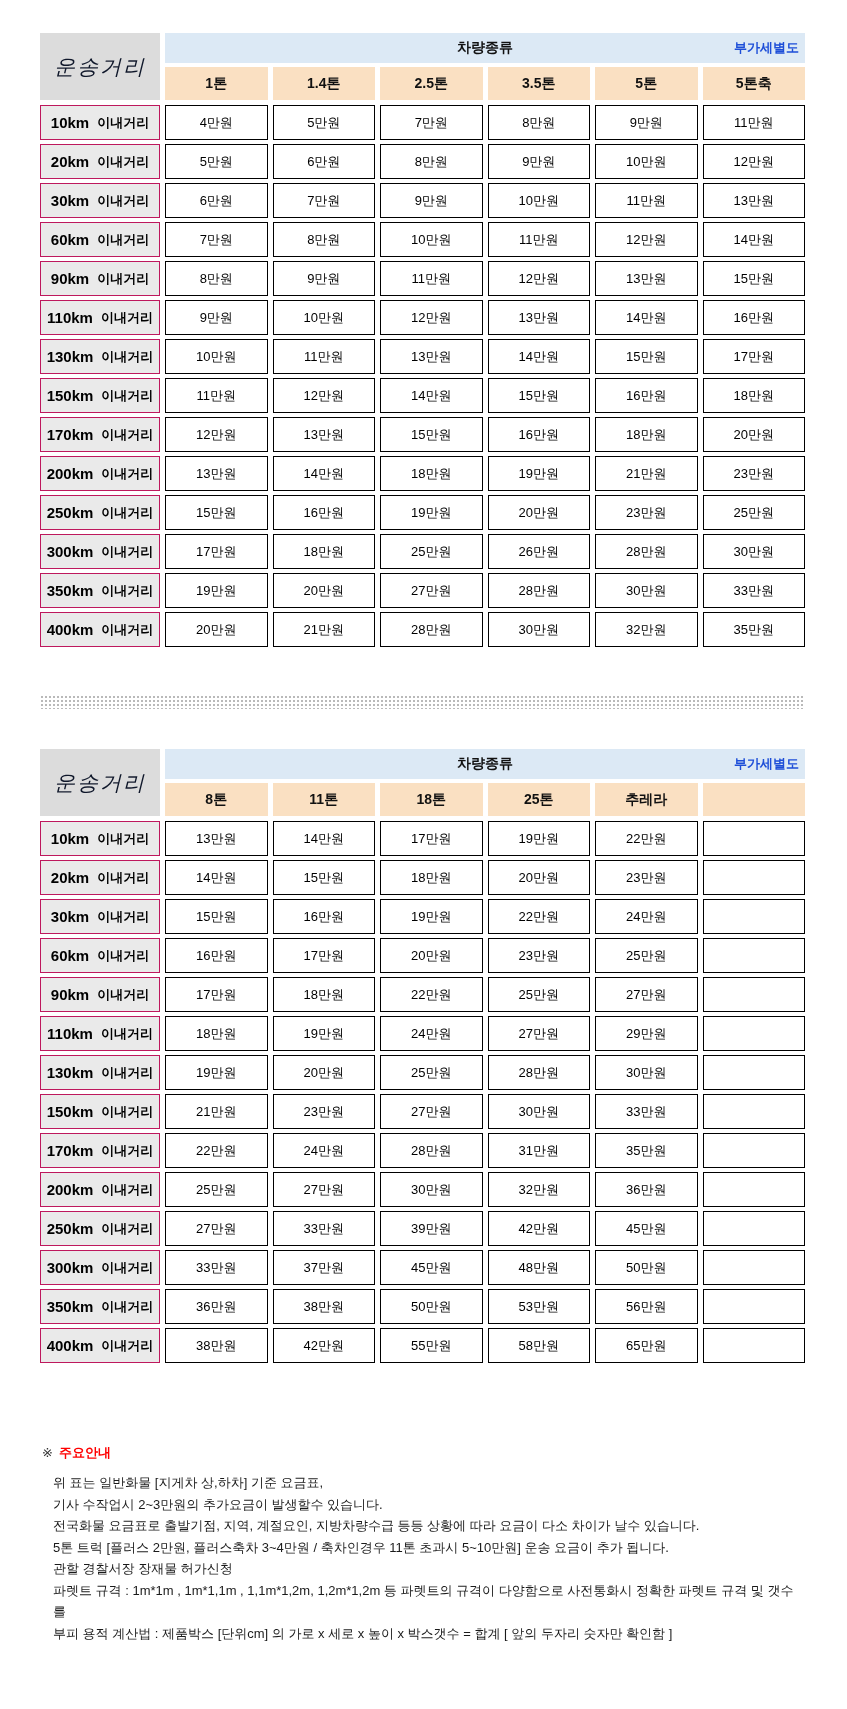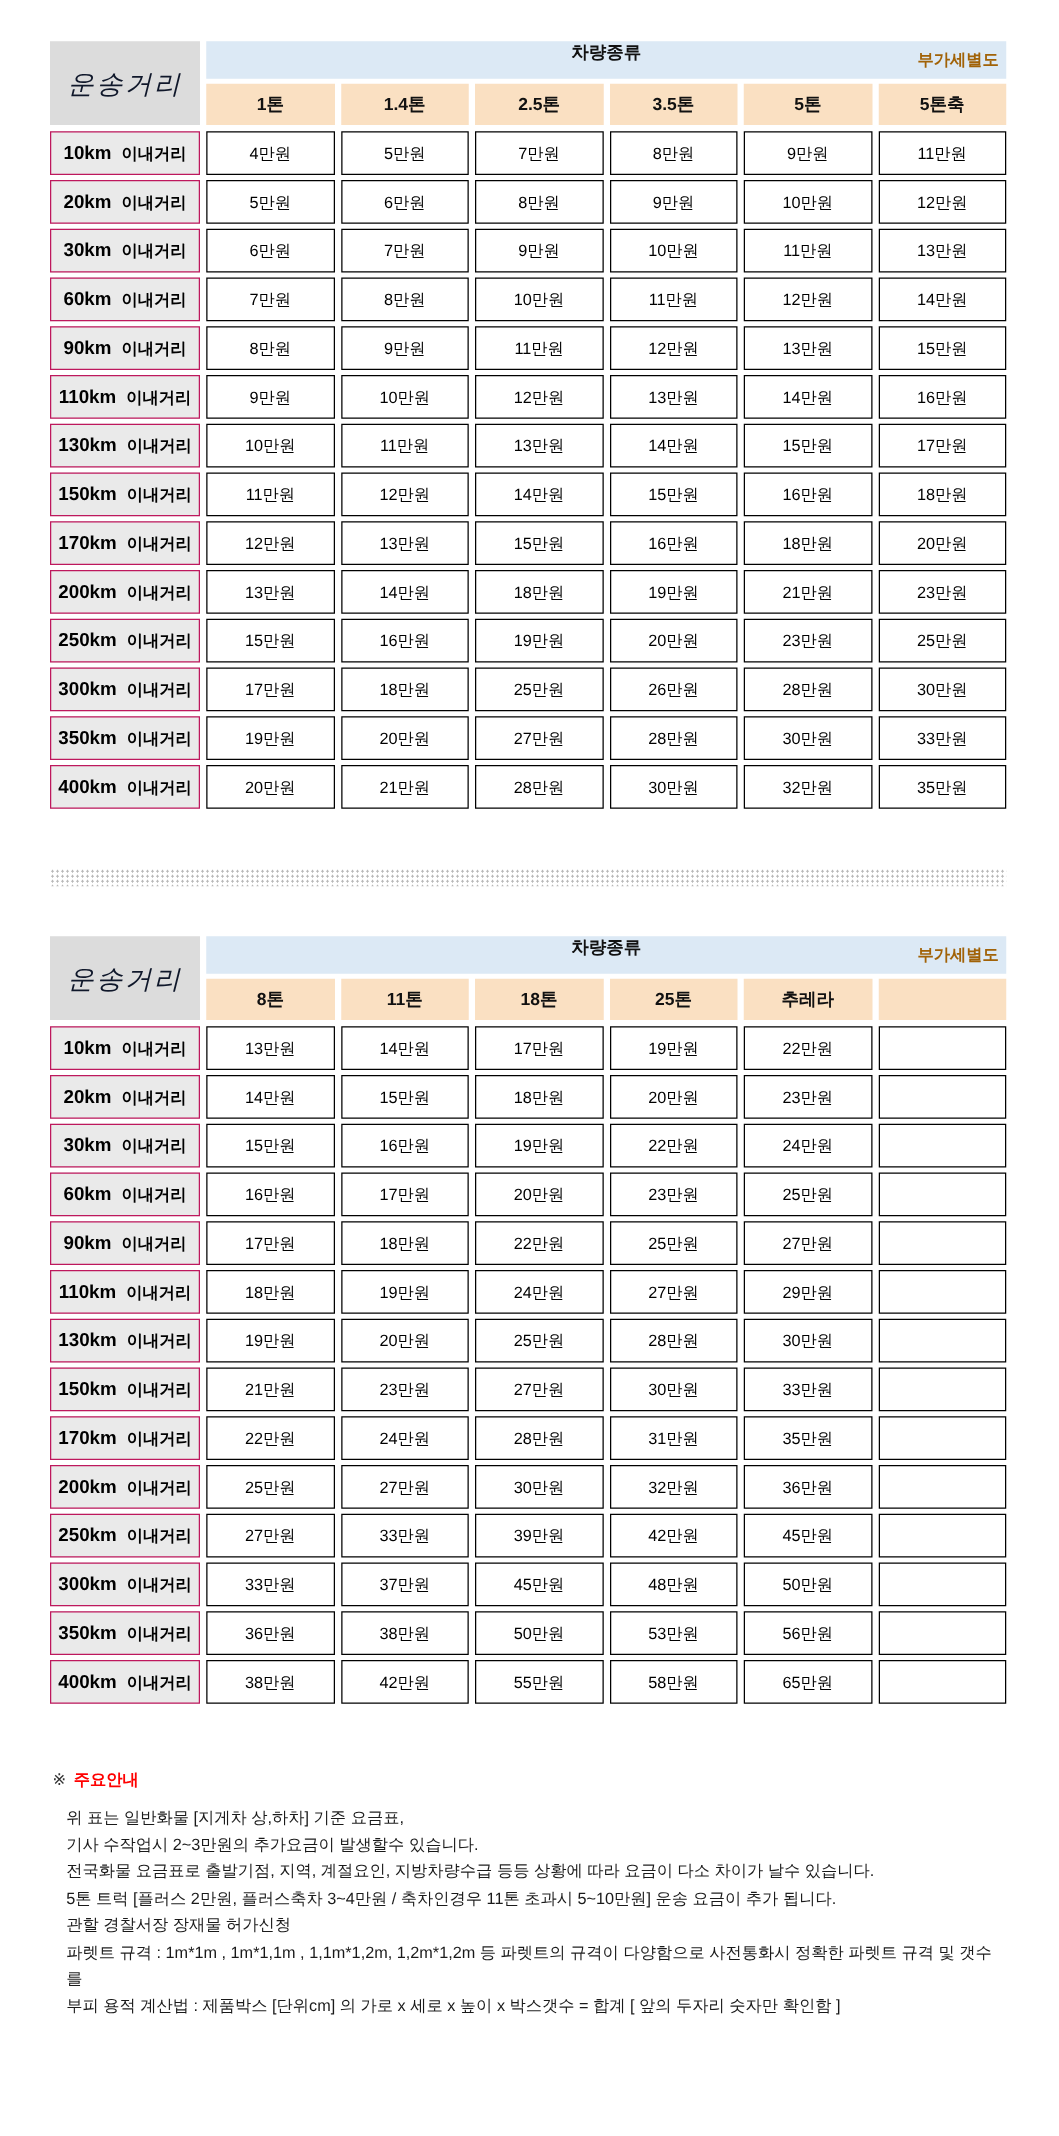--- a/index.html
+++ b/index.html
@@ -17,26 +17,26 @@
   .distance-box {
     background:#dcdcdc;
     height:67px;
     display:flex; align-items:center; justify-content:center;
     font-size:21px; font-style:italic; letter-spacing:2px; color:#0f172a;
   }
   .head-right { display:grid; grid-template-rows:30px 33px; row-gap:4px; }
   .band-blue {
     background:#dce9f5;
     position:relative;
-    display:flex; align-items:flex-start; justify-content:center;
+    display:flex; align-items:center; justify-content:center;
   }
   .vehicle-header { font-size:14px; font-weight:bold; color:#111; }
   .vat-note {
     position:absolute; right:6px; top:50%; transform:translateY(-50%);
-    font-size:13px; font-weight:bold; color:#a16207;
+    font-size:13px; font-weight:bold; color:#1d4ed8;
   }
   .cols { display:grid; grid-template-columns:repeat(6,1fr); column-gap:5px; }
   .col-header {
     background:#fae0c2;
     display:flex; align-items:center; justify-content:center;
     font-size:14px; font-weight:bold; color:#111;
   }
   .tbody {
     margin-top:5px;
     display:grid; grid-template-columns:120px repeat(6,1fr);
@@ -56,21 +56,21 @@
 
   
   .divider {
     height:14px; margin:48px 0 40px 0;
     background-image:radial-gradient(circle,#b9b9b9 0.9px,transparent 1px);
     background-size:4px 4px;
   }
   .second { margin-top:0; }
 
   
-  .notice { margin-top:52px; font-size:13px; color:#1a1a1a; }
+  .notice { margin-top:81px; font-size:13px; color:#1a1a1a; }
   .notice-title { margin-left:2px; font-weight:bold; }
   .notice-title .mark { color:#333; font-weight:normal; margin-right:6px; }
   .notice-title .txt { color:#f00; }
   .notice-lines { margin-top:10px; }
   .notice-line { line-height:21.5px; white-space:pre-wrap; }
   .indent-1 { margin-left:13px; }
   .indent-2 { margin-left:63px; }
   .indent-3 { margin-left:82px; }
 </style>
 </head>

